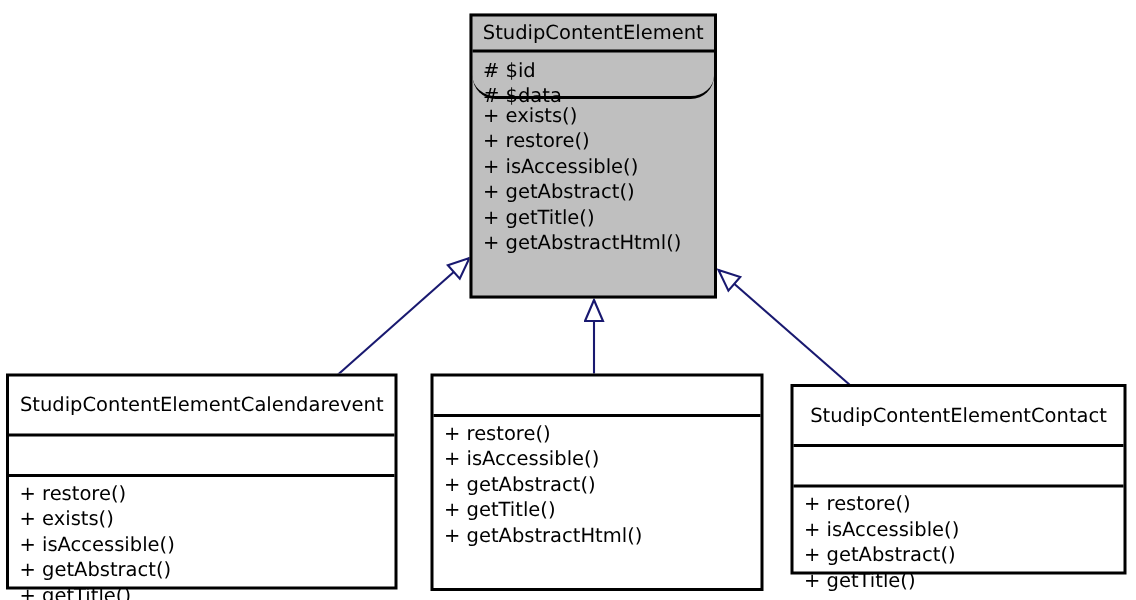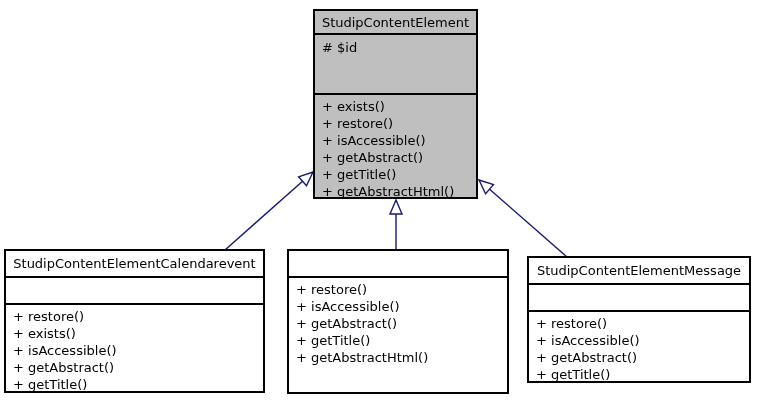--- a/index.html
+++ b/index.html
@@ -29,26 +29,26 @@
   .class-attrs {
     border-bottom: 2px solid var(--border, #000);
     padding: 4px 2px 0 7px;
   }
   .class-methods { padding: 3px 2px 0 7px; }
   .member { line-height: 17px; white-space: nowrap; }
 
   
   .box-parent        { left: 313px; top: 9px;   width: 165px; height: 190px; }
   .box-parent .class-title { height: 24px; }
-  .box-parent .class-attrs { height: 60px; }
+  .box-parent .class-attrs { height: 31px; border-radius: 22px; }
 
   .box-calendarevent { left: 4px;   top: 249px; width: 261px; height: 144px; }
   .box-contact       { left: 287px; top: 249px; width: 222px; height: 145px; }
   .box-message       { left: 527px; top: 256px; width: 224px; height: 127px; }
-  .child .class-title { height: 27px; }
+  .child .class-title { height: 40px; }
   .child .class-attrs { height: 27px; }
 </style>
 </head>
 <body>
 
 <div class="canvas">
 
   <svg class="relations" viewBox="0 0 757 400">
     <defs>
       <marker id="hollow" markerUnits="userSpaceOnUse" markerWidth="22" markerHeight="18" refX="15" refY="7" orient="auto">
@@ -57,20 +57,21 @@
     </defs>
     <line class="rel" x1="225" y1="250" x2="313" y2="172" marker-end="url(#hollow)"></line>
     <line class="rel" x1="396" y1="250" x2="396" y2="200" marker-end="url(#hollow)"></line>
     <line class="rel" x1="567" y1="257" x2="479" y2="180" marker-end="url(#hollow)"></line>
   </svg>
 
   <div class="class-box parent box-parent">
     <div class="class-title">StudipContentElement</div>
     <div class="class-attrs">
         <div class="member"># $id</div>
+        <div class="member"># $data</div>
       </div>
     <div class="class-methods">
         <div class="member">+ exists()</div>
         <div class="member">+ restore()</div>
         <div class="member">+ isAccessible()</div>
         <div class="member">+ getAbstract()</div>
         <div class="member">+ getTitle()</div>
         <div class="member">+ getAbstractHtml()</div>
       </div>
   </div>
@@ -92,21 +93,21 @@
     <div class="class-methods">
         <div class="member">+ restore()</div>
         <div class="member">+ isAccessible()</div>
         <div class="member">+ getAbstract()</div>
         <div class="member">+ getTitle()</div>
         <div class="member">+ getAbstractHtml()</div>
       </div>
   </div>
 
   <div class="class-box child box-message">
-    <div class="class-title">StudipContentElementMessage</div>
+    <div class="class-title">StudipContentElementContact</div>
     <div class="class-attrs"></div>
     <div class="class-methods">
         <div class="member">+ restore()</div>
         <div class="member">+ isAccessible()</div>
         <div class="member">+ getAbstract()</div>
         <div class="member">+ getTitle()</div>
       </div>
   </div>
 
 </div>

